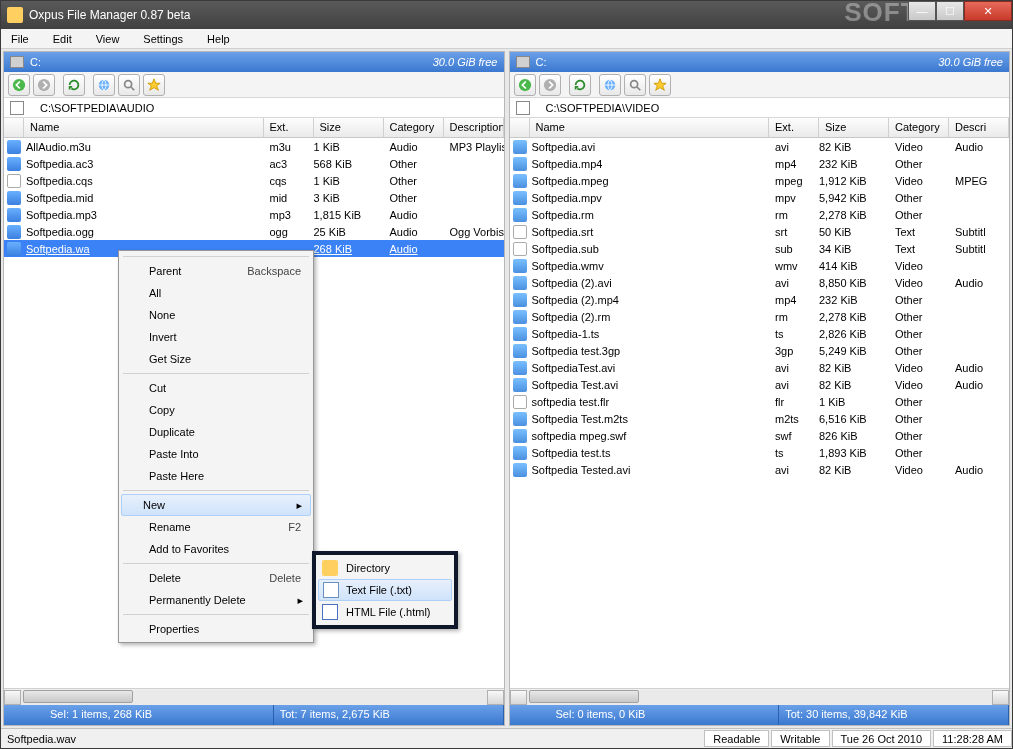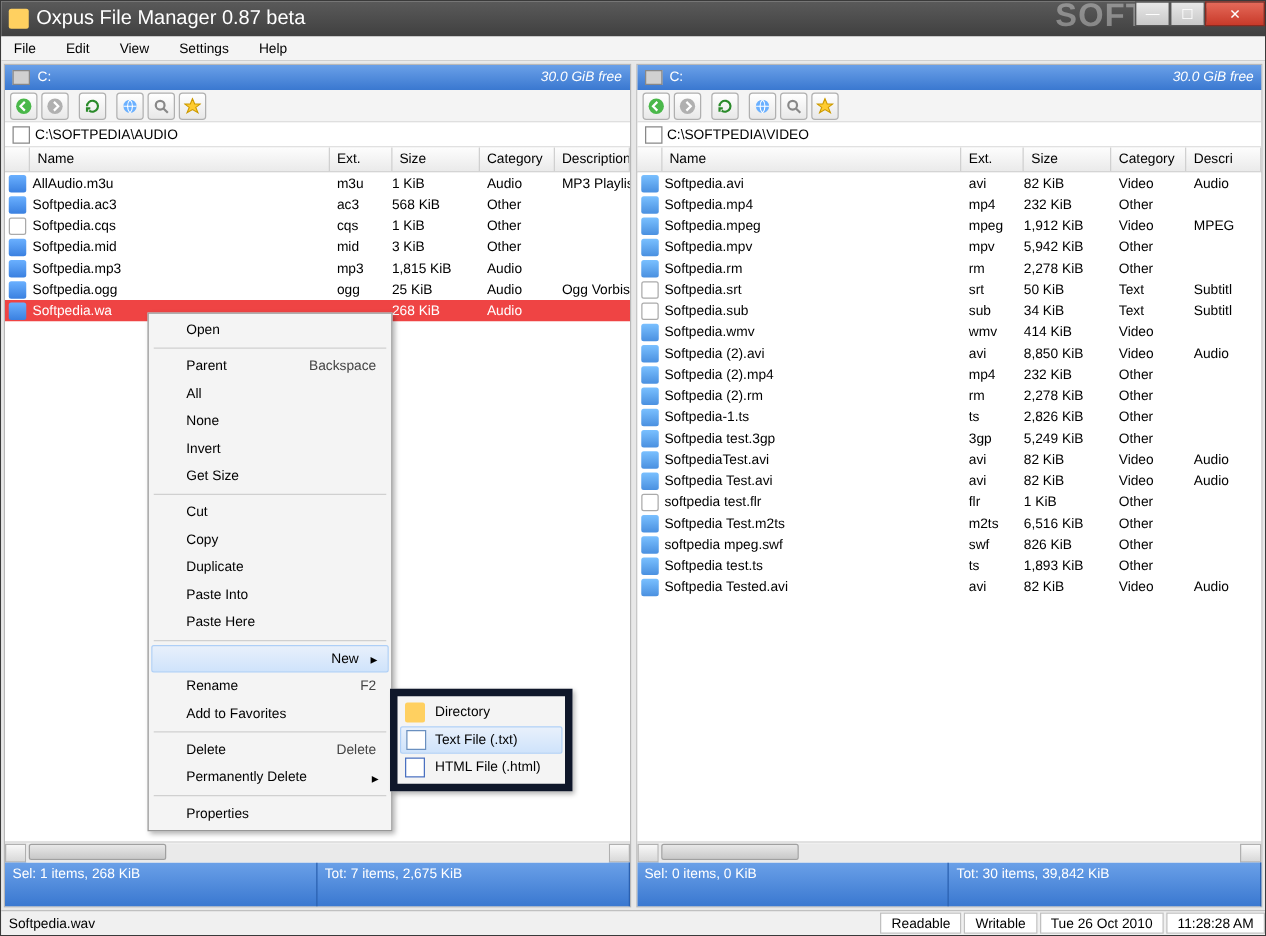--- a/index.html
+++ b/index.html
@@ -1,85 +1,85 @@
 <!DOCTYPE html>
 <html><head>
 <meta charset="utf-8">
 <style>
 * { box-sizing: border-box; margin: 0; padding: 0; }
 html, body { width: 1013px; height: 749px; font-family: Tahoma, "Segoe UI", sans-serif; font-size: 11px; overflow: hidden; background: #4a4a4a; }
 .window { width: 1013px; height: 749px; display: flex; flex-direction: column; border: 1px solid #3a3a3a; background: #fff; }
 .titlebar { height: 28px; background: linear-gradient(#5a5a5a, #404040); display: flex; align-items: center; color: #fff; padding-left: 6px; position: relative; }
 .titlebar .app-icon { width: 16px; height: 16px; background: #ffd060; border-radius: 2px; margin-right: 6px; }
-.title-text { font-size: 16px; }
+.title-text { font-size: 12px; }
 .win-controls { position: absolute; right: 0; top: 0; display: flex; }
 .win-btn { width: 30px; height: 20px; border: 1px solid #555; background: linear-gradient(#e8e8e8,#c8c8c8); display: flex; align-items: center; justify-content: center; font-size: 11px; }
 .win-btn.close { width: 48px; background: linear-gradient(#e56a5a,#c83a2a); color: #fff; border-color: #8a2a20; }
 .win-btn.max, .win-btn.min { width: 28px; }
 
 .menubar { height: 20px; background: #f4f4f4; border-bottom: 1px solid #d0d0d0; display: flex; align-items: center; padding: 0 4px; gap: 12px; }
 .menubar span { padding: 2px 6px; cursor: default; }
 
 .panes { flex: 1; display: flex; gap: 4px; padding: 2px; background: #e8e8e8; }
 .pane { flex: 1; display: flex; flex-direction: column; border: 1px solid #b8b8b8; background: #fff; min-width: 0; }
 
 .drivebar { height: 20px; background: linear-gradient(#6aa0e8, #3a78d0); color: #fff; display: flex; align-items: center; padding: 0 6px; font-size: 11px; }
 .drivebar .drive-icon { width: 14px; height: 12px; background: #d0d0d0; margin-right: 6px; border: 1px solid #888; }
 .drivebar .free { margin-left: auto; font-style: italic; }
 
 .toolbar { height: 26px; display: flex; align-items: center; gap: 3px; padding: 2px 4px; border-bottom: 1px solid #d8d8d8; background: #f4f4f4; }
 .tbtn { width: 22px; height: 22px; border: 1px solid #b0b0b0; border-radius: 3px; background: linear-gradient(#fff,#e8e8e8); display: flex; align-items: center; justify-content: center; }
 .tbtn svg { width: 14px; height: 14px; }
 
-.pathbar { height: 20px; padding: 2px 6px; border-bottom: 1px solid #d8d8d8; background: #fff; display: flex; align-items: center; gap: 4px; }
+.pathbar { height: 20px; padding: 2px 6px; border-bottom: 1px solid #d8d8d8; background: #fff; display: flex; align-items: center; gap: 16px; }
 .pathbar .cbx { width: 14px; height: 14px; border: 1px solid #888; background: #fff; }
 
 .headers { height: 20px; display: flex; align-items: stretch; background: linear-gradient(#fdfdfd,#eaeaea); border-bottom: 1px solid #c8c8c8; font-size: 11px; }
 .headers div { border-right: 1px solid #d0d0d0; padding: 3px 6px; white-space: nowrap; overflow: hidden; }
 .col-icon { width: 20px; }
 .col-name { flex: 1; }
 .col-ext { width: 50px; }
 .col-size { width: 70px; text-align: right; }
 .col-cat { width: 60px; }
 .col-desc { width: 60px; }
 
 .filelist { flex: 1; overflow: hidden; background: #fff; position: relative; }
 .filerow { height: 17px; display: flex; align-items: center; font-size: 11px; }
-.filerow.sel { background: #ef4444; color: #fff; }
+.filerow.sel { background: #3b82f6; color: #fff; text-decoration: underline; }
 .filerow .col-icon { width: 20px; display: flex; align-items: center; justify-content: center; }
 .filerow .fic { width: 14px; height: 14px; border-radius: 2px; }
 .fic.audio { background: linear-gradient(#6ab0ff,#3a80e0); }
 .fic.page { background: #fff; border: 1px solid #aaa; }
 .fic.video { background: linear-gradient(#7ac0ff,#4a90e0); }
 .filerow .col-name { flex: 1; padding-left: 2px; white-space: nowrap; overflow: hidden; }
 .filerow .col-ext { width: 50px; padding-left: 6px; }
 .filerow .col-size { width: 70px; text-align: left; padding-right: 6px; }
 .filerow .col-cat { width: 60px; padding-left: 6px; }
 .filerow .col-desc { width: 60px; padding-left: 6px; white-space: nowrap; overflow: hidden; }
 
 .hscroll { height: 17px; background: #f0f0f0; border-top: 1px solid #d0d0d0; display: flex; align-items: center; }
 .hscroll .sbtn { width: 17px; height: 15px; background: linear-gradient(#f8f8f8,#d8d8d8); border: 1px solid #b0b0b0; }
 .hscroll .track { flex: 1; height: 15px; background: #eaeaea; position: relative; }
 .hscroll .thumb { position: absolute; left: 2px; top: 0; width: 110px; height: 13px; background: linear-gradient(#e8e8e8,#c8c8c8); border: 1px solid #a0a0a0; border-radius: 2px; }
 
-.pane-status { height: 35px; display: flex; background: linear-gradient(#6aa0e8, #3a78d0); color: #fff; font-size: 11px; }
+.pane-status { height: 20px; display: flex; background: linear-gradient(#6aa0e8, #3a78d0); color: #fff; font-size: 11px; padding-left: 40px; }
 .pane-status div { flex: 1; padding: 3px 6px; border-right: 1px solid #2a60b0; }
 
 .statusbar { height: 20px; background: #f0f0f0; border-top: 1px solid #c0c0c0; display: flex; align-items: center; font-size: 11px; }
 .statusbar .cell { padding: 2px 8px; border: 1px solid #c0c0c0; margin-left: 2px; background: #fff; height: 17px; display: flex; align-items: center; }
 .statusbar .filename-cell { flex: 1; padding: 2px 6px; }
 
 .ctxmenu { position: absolute; left: 118px; top: 250px; width: 196px; background: #f4f4f4; border: 1px solid #979797; box-shadow: 2px 2px 4px rgba(0,0,0,0.3); padding: 2px; z-index: 100; }
 .ctxmenu .mi { height: 22px; display: flex; align-items: center; padding: 0 24px 0 28px; position: relative; }
-.ctxmenu .mi.hover { background: linear-gradient(#e8f0fb,#cfe3fb); border: 1px solid #aecff7; border-radius: 2px; padding-left: 39px; padding-right: 23px; justify-content: flex-end; }
+.ctxmenu .mi.hover { background: linear-gradient(#e8f0fb,#cfe3fb); border: 1px solid #aecff7; border-radius: 2px; padding-left: 21px; padding-right: 23px; }
 .ctxmenu .sep { height: 1px; background: #d0d0d0; margin: 3px 2px; }
 .ctxmenu .shortcut { position: absolute; right: 10px; color: #444; }
 .ctxmenu .arrow { position: absolute; right: 8px; }
 
-.submenu { position: absolute; left: 312px; top: 551px; width: 146px; background: #f4f4f4; border: 6px solid #0f172a; box-shadow: 2px 2px 4px rgba(0,0,0,0.3); padding: 2px; z-index: 101; }
+.submenu { position: absolute; left: 312px; top: 551px; width: 146px; background: #f4f4f4; border: 4px solid #0f172a; box-shadow: 2px 2px 4px rgba(0,0,0,0.3); padding: 2px; z-index: 101; }
 .submenu .mi { height: 22px; display: flex; align-items: center; padding-left: 28px; position: relative; }
 .submenu .mi.hover { background: linear-gradient(#e8f0fb,#cfe3fb); border: 1px solid #aecff7; border-radius: 2px; padding-left: 27px; }
 .submenu .sic { position: absolute; left: 4px; width: 16px; height: 16px; }
 .sic.folder { background: #ffd060; border-radius: 2px; }
 .sic.txt { background: #fff; border: 1px solid #6a90c0; }
 .sic.html { background: #fff; border: 1px solid #4a70c0; }
 
 .watermark { position: absolute; right: 10px; top: -4px; font-size: 26px; font-weight: bold; color: rgba(255,255,255,0.35); letter-spacing: 1px; pointer-events: none; }
 </style>
 </head>
@@ -523,23 +523,20 @@
   <div class="statusbar">
     <div class="filename-cell">Softpedia.wav</div>
     <div class="cell">Readable</div>
     <div class="cell">Writable</div>
     <div class="cell">Tue 26 Oct 2010</div>
     <div class="cell">11:28:28 AM</div>
   </div>
 </div>
 
 <div class="ctxmenu" id="ctxmenu">
-    <div class="mi">
-      <span>Open</span>
-    </div>
     <div class="sep"></div>
     <div class="mi">
       <span>Parent</span>
       <span class="shortcut">Backspace</span>
     </div>
     <div class="mi">
       <span>All</span>
     </div>
     <div class="mi">
       <span>None</span>

